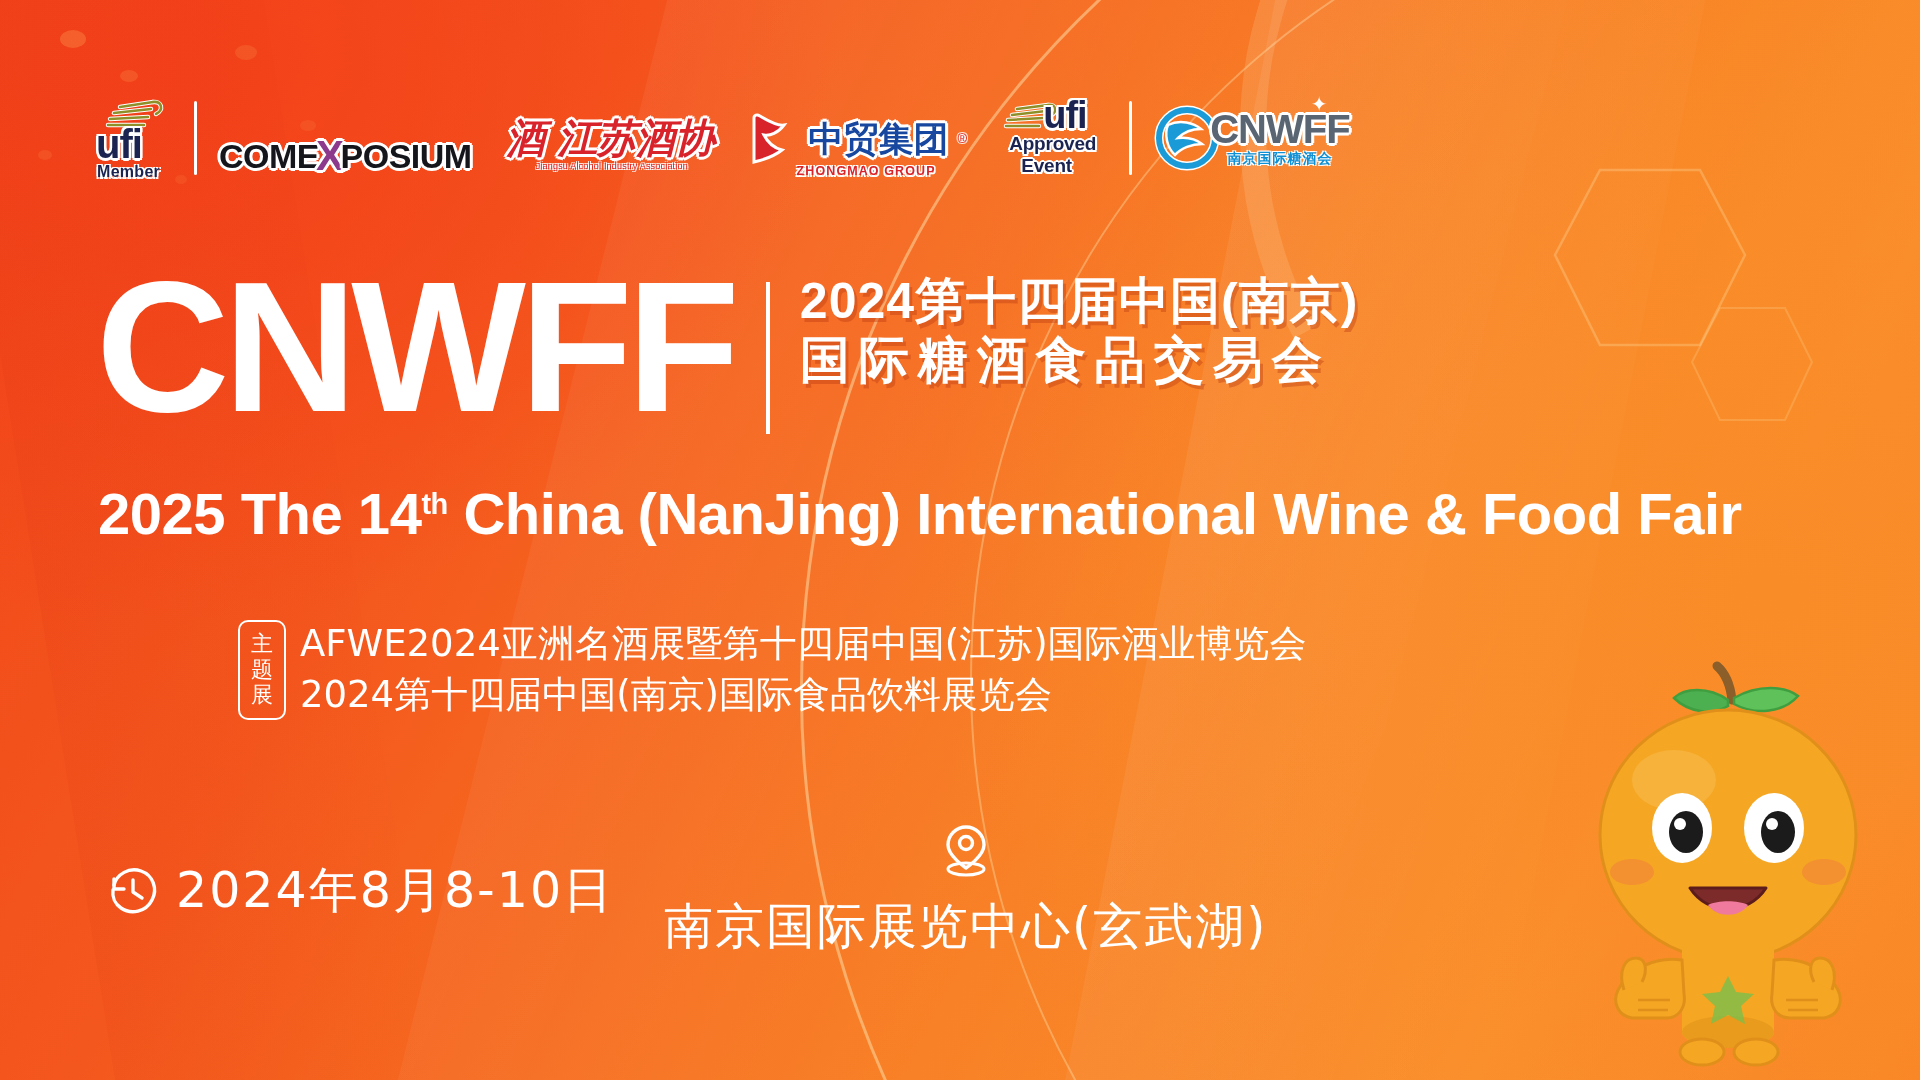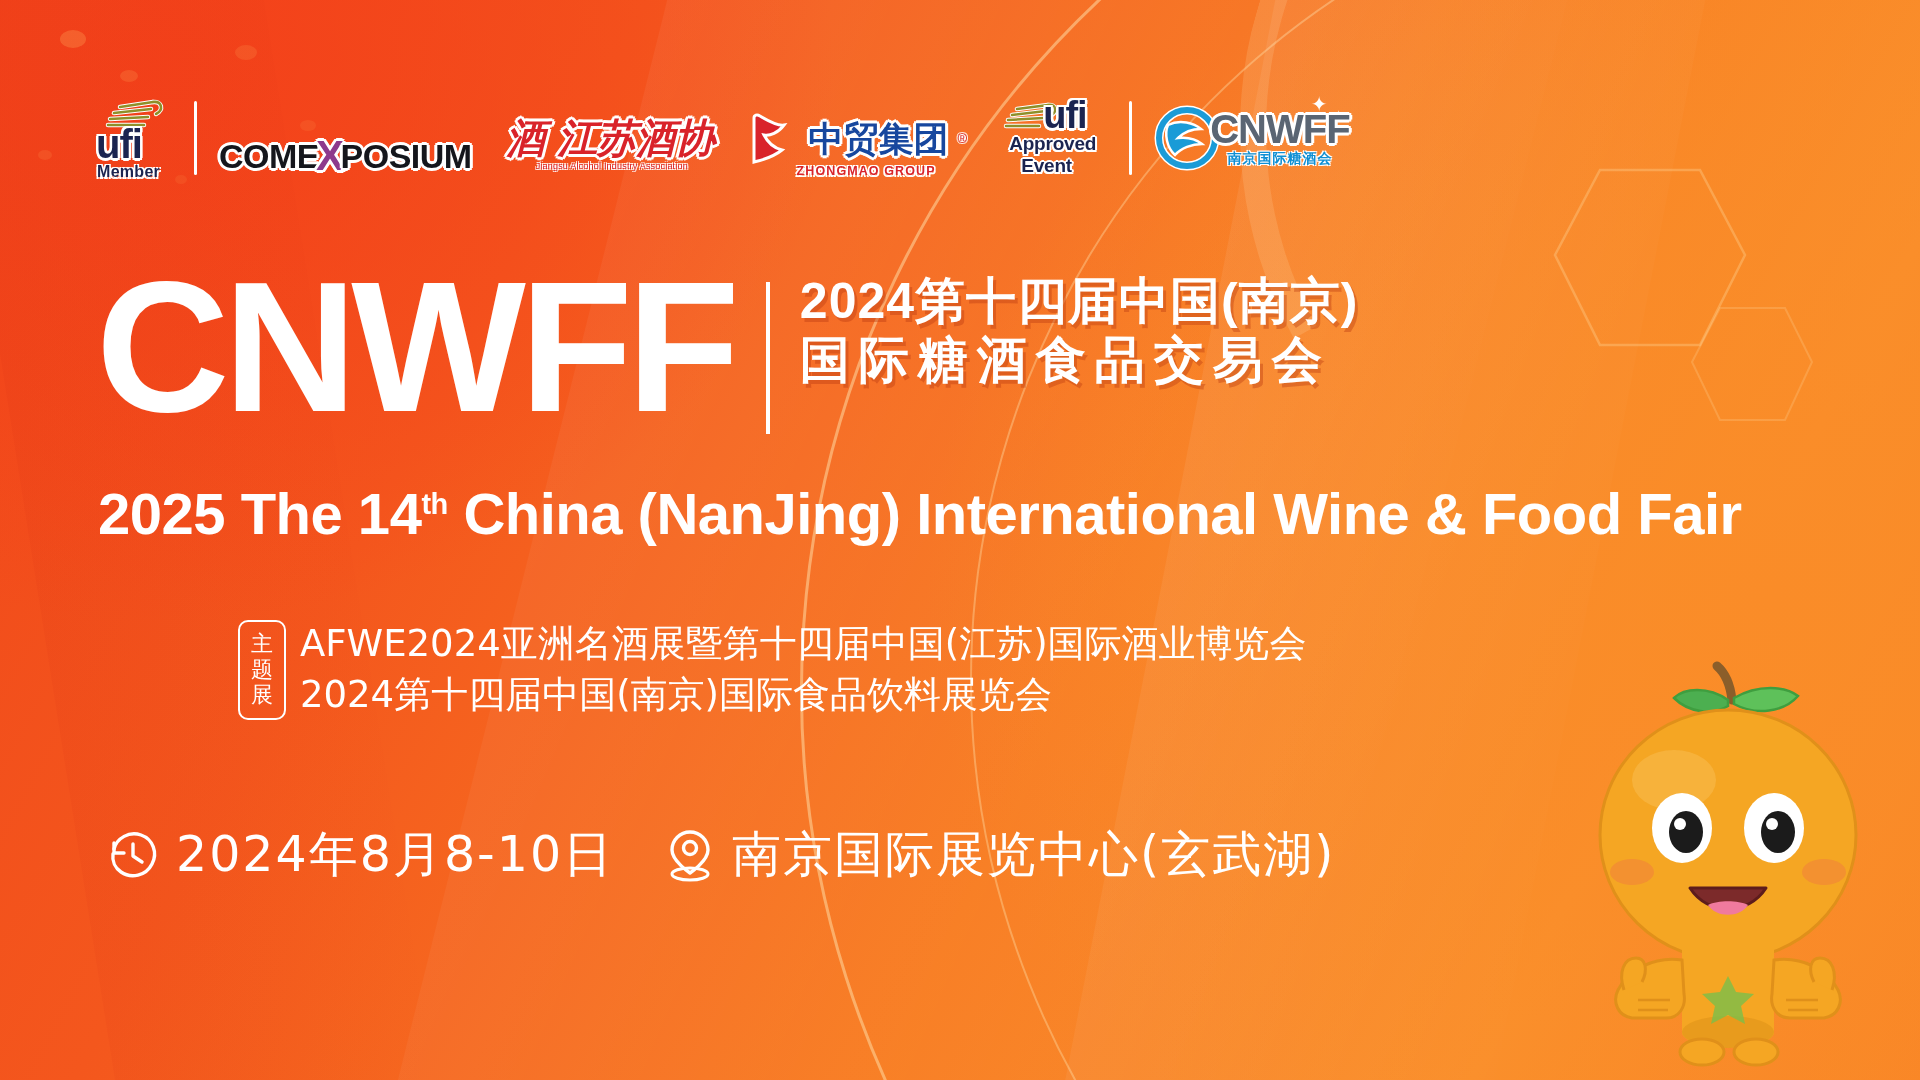--- a/index.html
+++ b/index.html
@@ -395,21 +395,21 @@
     <div class="info-item">
       <svg class="info-icon" width="56" height="56" viewBox="0 0 56 56">
         <path d="M10 16 L10 26 L20 26" fill="none" stroke="#fff" stroke-width="3.4" stroke-linecap="round" stroke-linejoin="round"></path>
         <path d="M10 22 C13 11, 25 4, 37 8 C49 12, 54 26, 48 37 C42 49, 27 52, 17 45
                  C11 41, 8 34, 9 27" fill="none" stroke="#fff" stroke-width="3.4" stroke-linecap="round"></path>
         <path d="M29 17 L29 29 L38 35" fill="none" stroke="#fff" stroke-width="3.4" stroke-linecap="round" stroke-linejoin="round"></path>
       </svg>
       <span class="info-text">2024年8月8-10日</span>
     </div>
 
-    <div class="info-item" style="margin-left:24px;">
+    <div class="info-item" style="margin-left:24px;flex-direction:column;">
       <svg class="info-icon" width="52" height="56" viewBox="0 0 52 56">
         <path d="M26 5 C16 5, 8 13, 8 23 C8 34, 26 46, 26 46 C26 46, 44 34, 44 23 C44 13, 36 5, 26 5 Z" fill="none" stroke="#fff" stroke-width="3.4" stroke-linejoin="round"></path>
         <circle cx="26" cy="21" r="6.5" fill="none" stroke="#fff" stroke-width="3.4"></circle>
         <ellipse cx="26" cy="47" rx="18" ry="6" fill="none" stroke="#fff" stroke-width="3"></ellipse>
       </svg>
       <span class="info-text">南京国际展览中心(玄武湖)</span>
     </div>
 
   </div>
 

